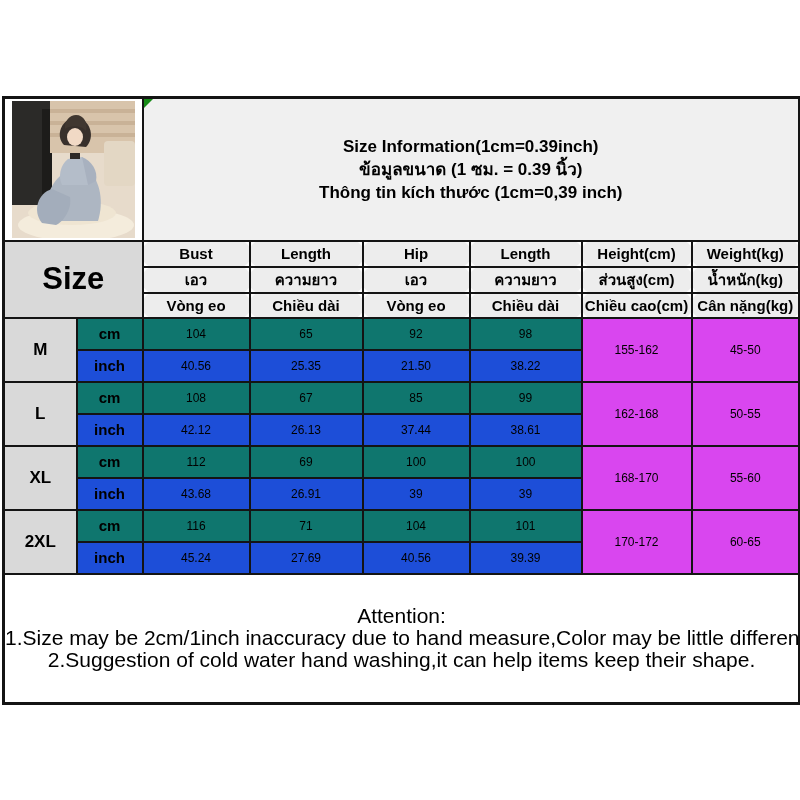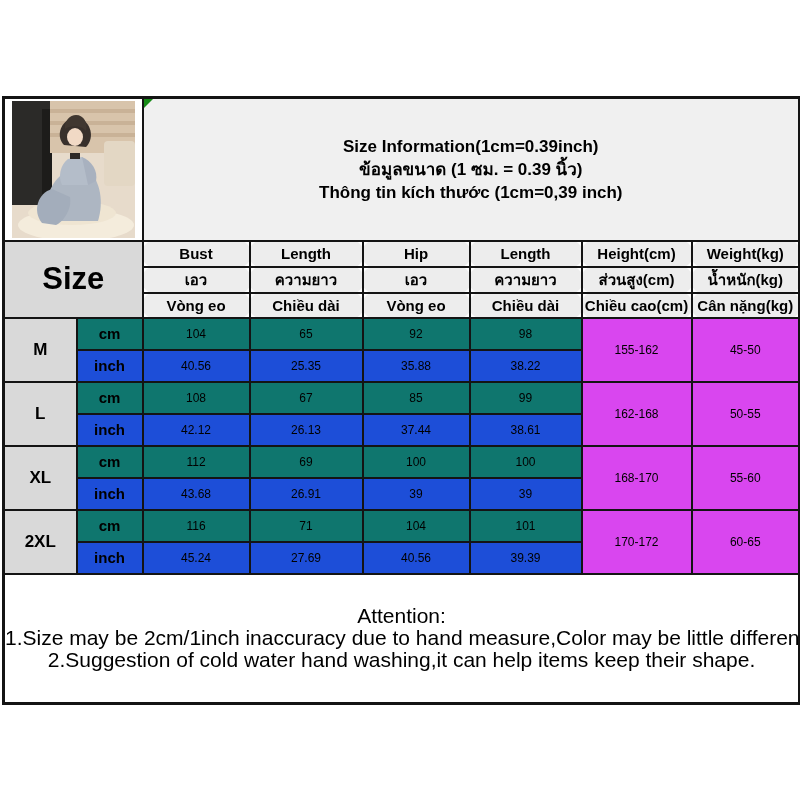--- a/index.html
+++ b/index.html
@@ -191,21 +191,21 @@
         <td class="val-cell row-cm">65</td>
         <td class="val-cell row-cm">92</td>
         <td class="val-cell row-cm">98</td>
         <td class="range-cell" rowspan="2">155-162</td>
         <td class="range-cell" rowspan="2">45-50</td>
       </tr>
       <tr class="r-data">
         <td class="unit-cell row-in">inch</td>
         <td class="val-cell row-in">40.56</td>
         <td class="val-cell row-in">25.35</td>
-        <td class="val-cell row-in">35.88</td>
+        <td class="val-cell row-in">21.50</td>
         <td class="val-cell row-in">38.22</td>
       </tr>
 
       <tr class="r-data">
         <td class="size-label-cell" rowspan="2">L</td>
         <td class="unit-cell row-cm">cm</td>
         <td class="val-cell row-cm">108</td>
         <td class="val-cell row-cm">67</td>
         <td class="val-cell row-cm">85</td>
         <td class="val-cell row-cm">99</td>

